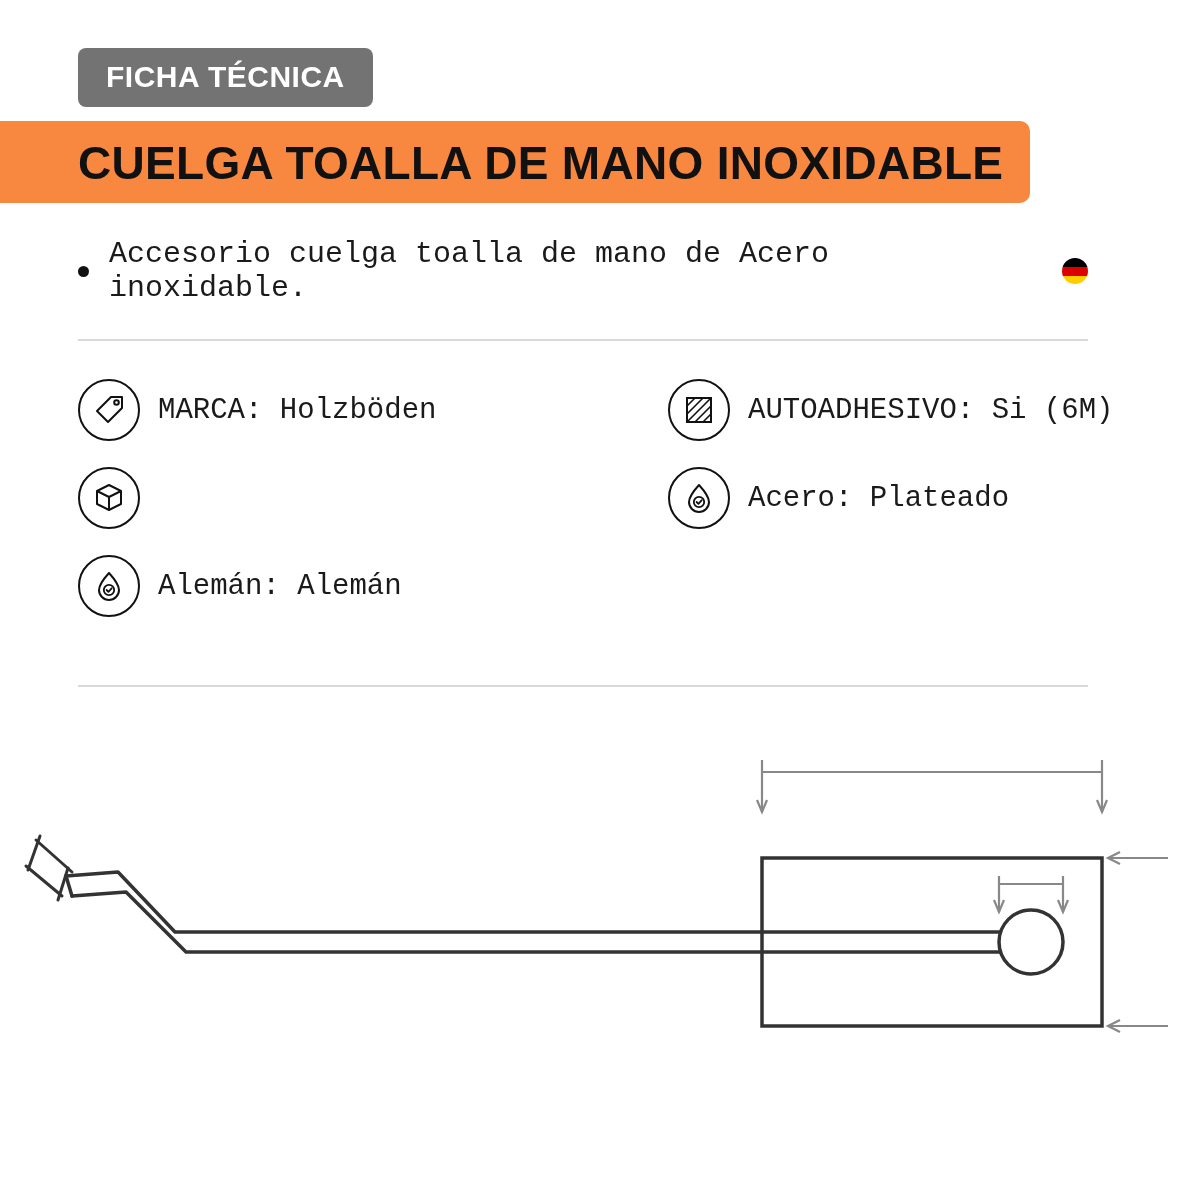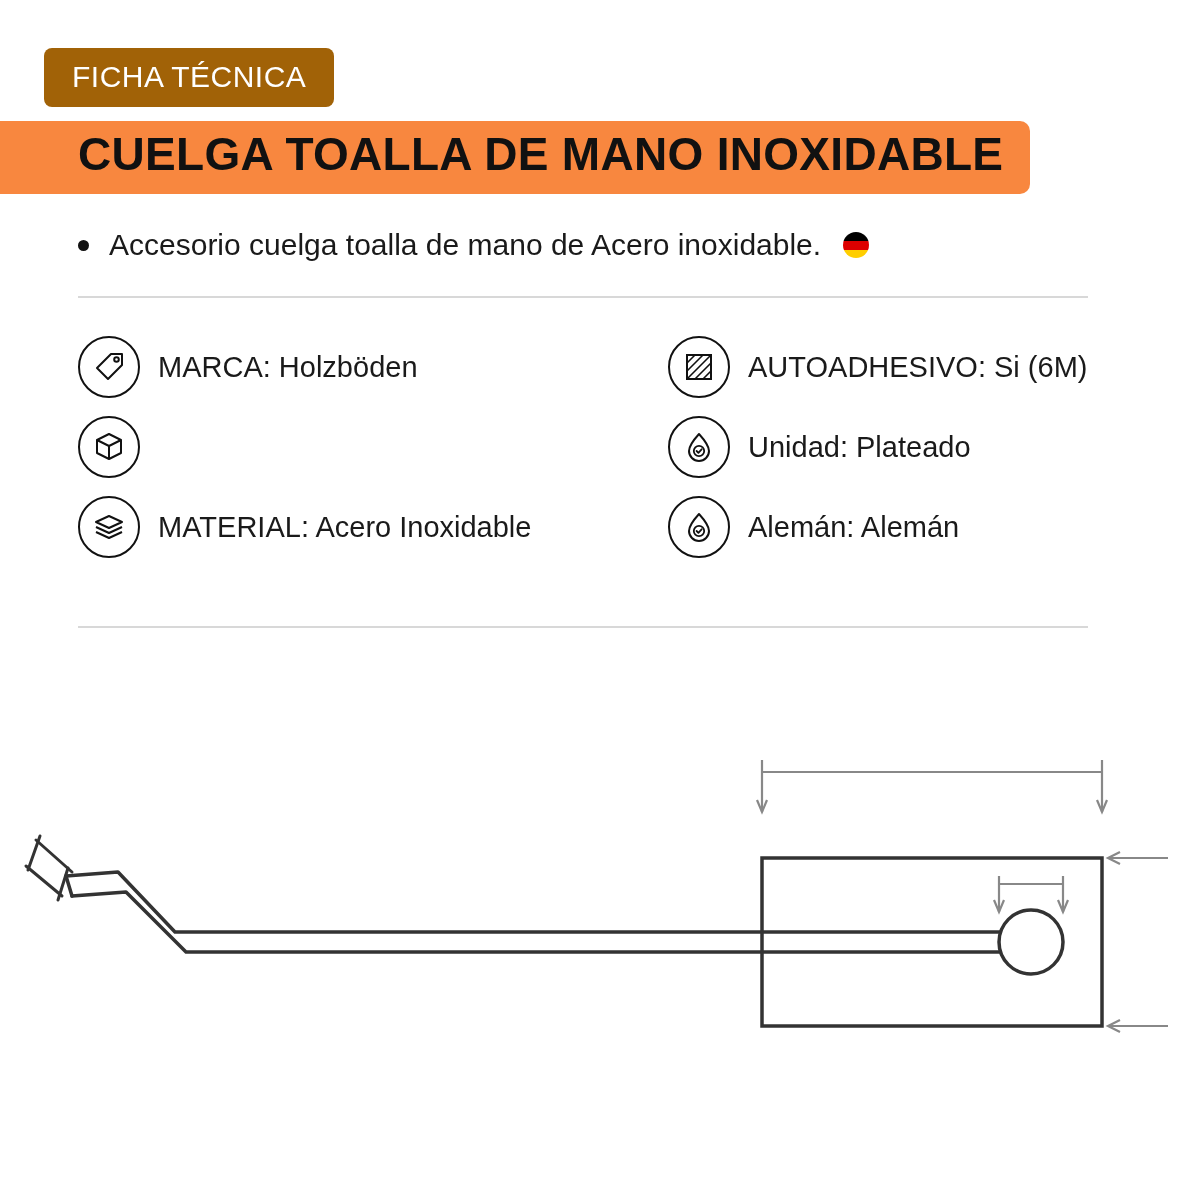--- a/index.html
+++ b/index.html
@@ -16,53 +16,54 @@
     position: relative;
   }
 
   
   .header-wrap {
     position: relative;
     padding-top: 48px;
   }
   .kicker {
     display: inline-block;
-    background: #a16207;
+    background: #737373;
     color: #ffffff;
-    font-weight: normal;
+    font-weight: bold;
     font-size: 30px;
     letter-spacing: 0.5px;
     padding: 12px 28px 13px 28px;
     border-radius: 8px;
-    margin-left: 44px;
+    margin-left: 78px;
   }
   .title-bar {
     margin-top: 14px;
     background: #f8873f;
     border-radius: 0 10px 10px 0;
     width: 1030px;
-    padding: 9px 0 16px 0;
+    padding: 18px 0 16px 0;
     box-sizing: border-box;
   }
   .title-bar h1 {
     margin: 0;
     padding-left: 78px;
     font-size: 46px;
     line-height: 1.05;
     font-weight: bold;
     letter-spacing: 0.3px;
     color: #111111;
   }
 
   
   .bullet-row {
     display: flex;
     align-items: center;
     margin: 34px 0 0 78px;
     width: 1010px;
+    font-family: Liberation Mono, monospace;
   }
   .bullet-dot {
     width: 11px;
     height: 11px;
     border-radius: 50%;
     background: #111;
     margin-right: 20px;
     flex: none;
   }
   .bullet-text {
@@ -92,21 +93,22 @@
   }
   .divider.top { margin-top: 34px; }
   .divider.bottom { margin-top: 68px; }
 
   
   .specs {
     margin: 38px 0 0 78px;
     width: 1040px;
     display: grid;
     grid-template-columns: 590px 450px;
-    row-gap: 18px;
+    row-gap: 26px;
+    font-family: Liberation Mono, monospace;
   }
   .spec {
     display: flex;
     align-items: center;
   }
   .spec-icon {
     width: 62px;
     height: 62px;
     border: 2.5px solid #111;
     border-radius: 50%;
@@ -186,33 +188,23 @@
   </div>
 
   <div class="spec">
     <span class="spec-icon">
       <svg width="34" height="34" viewBox="0 0 34 34" fill="none" stroke="#111" stroke-width="2">
         <path d="M17 4 C17 4 27 15 27 21 A10 10 0 0 1 7 21 C7 15 17 4 17 4 Z" stroke-linejoin="round"></path>
         <circle cx="17" cy="21" r="5.2" stroke-width="1.8"></circle>
         <path d="M14.6 21 L16.4 22.8 L19.6 19.3" stroke-width="1.8" stroke-linecap="round" stroke-linejoin="round"></path>
       </svg>
     </span>
-    <span class="spec-text"><span>Unidad</span>: <span>Plateado</span></span>
-  </div>
-
-  <div class="spec">
-    <span class="spec-icon">
-      <svg width="36" height="36" viewBox="0 0 36 36" fill="none" stroke="#111" stroke-width="2">
-        <path d="M18 7 L31 13 L18 19 L5 13 Z" stroke-linejoin="round"></path>
-        <path d="M5 18 L18 24 L31 18" stroke-linejoin="round"></path>
-        <path d="M5 23 L18 29 L31 23" stroke-linejoin="round"></path>
-      </svg>
-    </span>
-    <span class="spec-text"><span>MATERIAL</span>: <span>Acero Inoxidable</span></span>
-  </div>
+    <span class="spec-text"><span>Acero</span>: <span>Plateado</span></span>
+  </div>
+
 
   <div class="spec">
     <span class="spec-icon">
       <svg width="34" height="34" viewBox="0 0 34 34" fill="none" stroke="#111" stroke-width="2">
         <path d="M17 4 C17 4 27 15 27 21 A10 10 0 0 1 7 21 C7 15 17 4 17 4 Z" stroke-linejoin="round"></path>
         <circle cx="17" cy="21" r="5.2" stroke-width="1.8"></circle>
         <path d="M14.6 21 L16.4 22.8 L19.6 19.3" stroke-width="1.8" stroke-linecap="round" stroke-linejoin="round"></path>
       </svg>
     </span>
     <span class="spec-text"><span>Alemán</span>: <span>Alemán</span></span>

